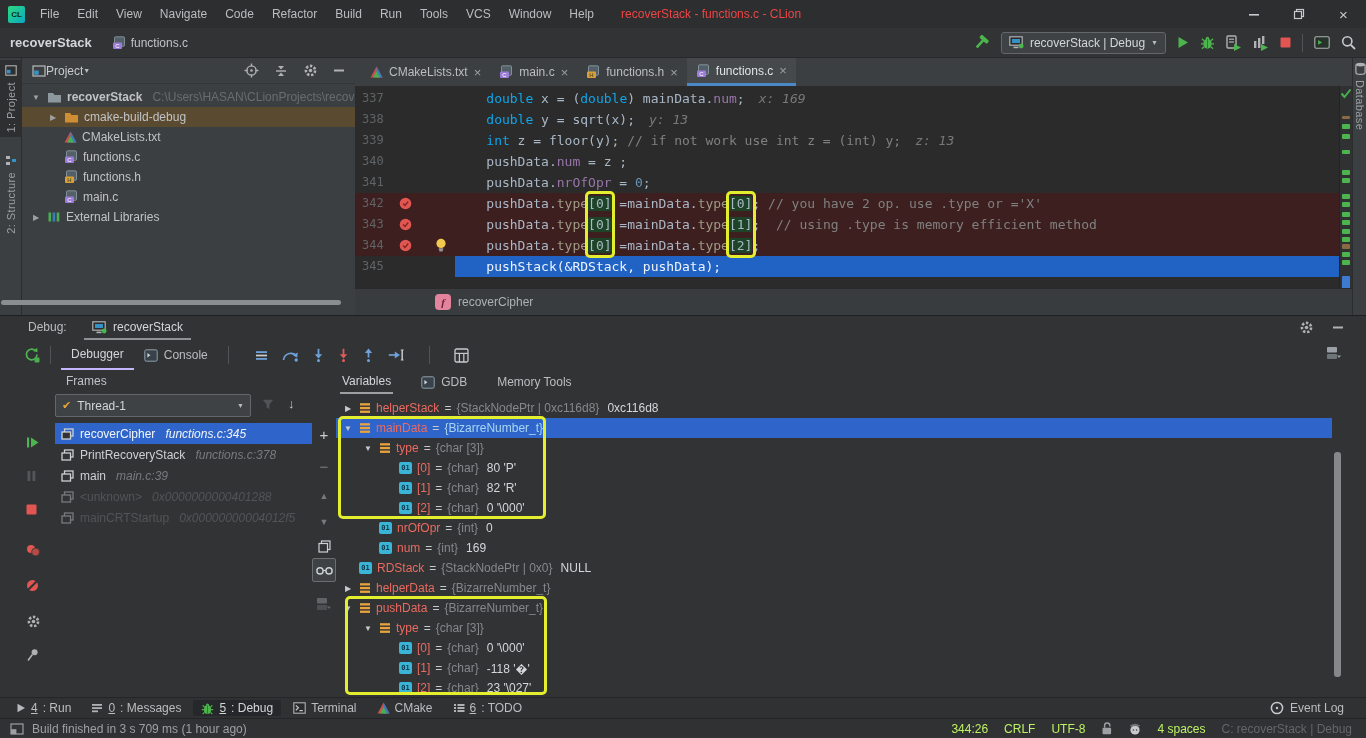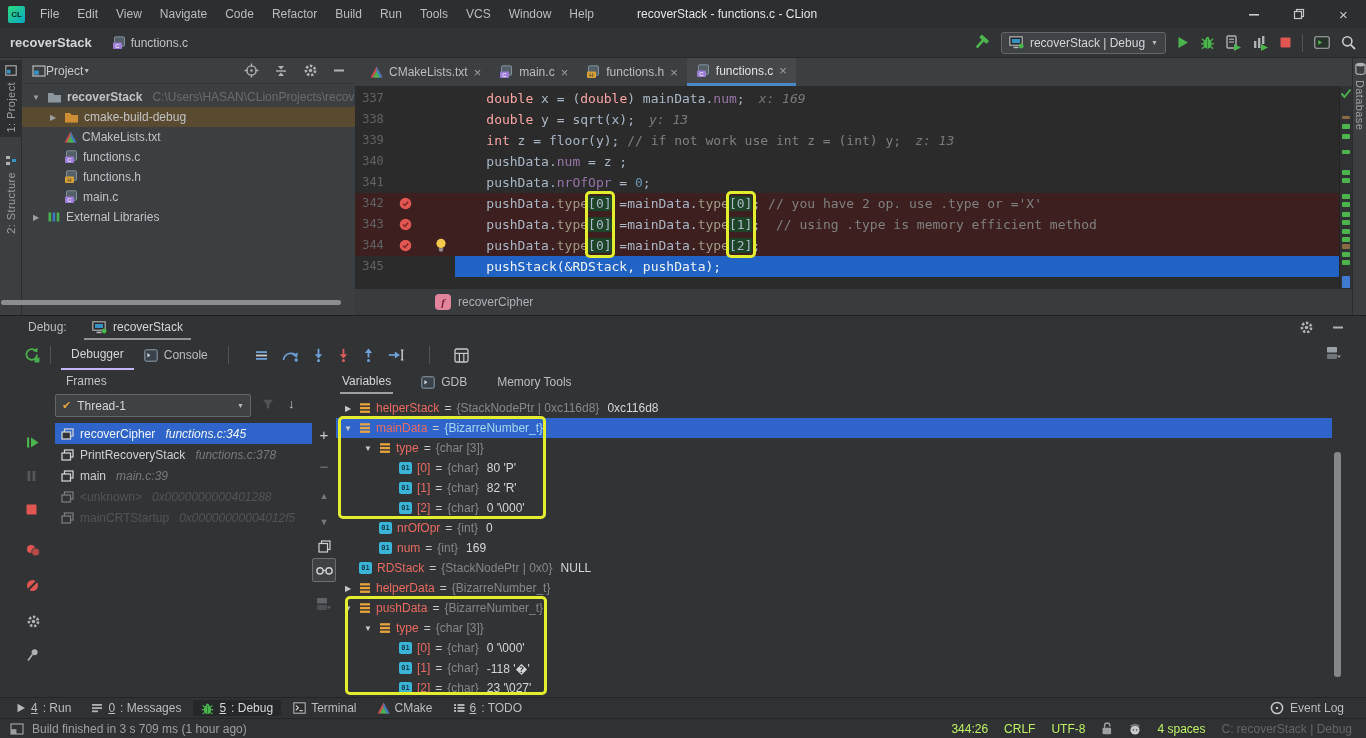--- a/index.html
+++ b/index.html
@@ -7,21 +7,21 @@
 #app{position:relative;width:1366px;height:738px;background:#313335;font-family:"Liberation Sans",sans-serif;font-size:12px;color:#bbbdbf;overflow:hidden;user-select:none}
 .abs{position:absolute}
 .ic{display:inline-flex;align-items:center;justify-content:center;line-height:0}
 .tbtn{display:inline-flex;align-items:center;justify-content:center;cursor:default}
 .b{font-weight:bold}
 .dim{opacity:.45}
 
 #titlebar{left:0;top:0;width:1366px;height:28px;background:#2c2e30;display:flex;align-items:center}
 #logo{width:17px;height:17px;margin:0 6px 0 8px;background:linear-gradient(135deg,#2ddb7f,#0aa7c4);color:#05261c;font:bold 8px/17px "Liberation Sans",sans-serif;text-align:center;border-radius:2px}
 .menu-item{padding:0 9px;height:28px;line-height:28px;color:#bbbdbf}
-#win-title{margin-left:34px;color:#e5e5e5}
+#win-title{margin-left:18px;color:#ef4444}
 #win-controls{margin-left:auto;display:flex}
 .wbtn{width:45px;height:28px;display:flex;align-items:center;justify-content:center;color:#c7cacd;font-size:15px}
 
 #toolbar2{left:0;top:28px;width:1366px;height:30px;background:#313335;border-bottom:1px solid #26282a;display:flex;align-items:center;padding:0 10px}
 #tb-project{font-weight:bold;color:#d3d6d9;font-size:13px}
 #tb-file{margin-left:20px;display:flex;gap:5px;align-items:center;color:#c0c3c6}
 #tb-right{margin-left:auto;display:flex;align-items:center;gap:11px}
 .combo{display:flex;align-items:center;gap:6px;height:22px;border:1px solid #63666a;background:#3f4244;border-radius:3px;padding:0 7px;color:#d3d6d9}
 .chev{font-size:7px;color:#b8bbbe}
 .tbsep{width:1px;height:18px;background:#515457}
@@ -49,26 +49,26 @@
 
 #editor{left:355px;top:58px;width:997px;height:257px;background:#2b2b2b}
 #etabs{height:28px;background:#3c3f41;display:flex;padding-left:6px}
 .etab{display:flex;align-items:center;gap:6px;padding:0 9px;color:#bbbdbf}
 .etab.active{background:#45494c;border-bottom:3px solid #4a88c7;color:#e0e3e5}
 .xic{color:#9da0a3;font-size:13px;line-height:1}
 #code{position:absolute;top:28px;left:0;width:997px;height:202px;font:13px/21px "DejaVu Sans Mono",monospace;padding-top:2px;overflow:hidden}
 .cline{position:relative;height:21px;display:flex}
 .cline.bp{background:#3d1f1f}
 .cgut{width:100px;flex:none;position:relative}
-.lno{position:absolute;left:0;width:36px;text-align:center;color:#606366;font-size:12px}
+.lno{position:absolute;left:7px;width:36px;text-align:left;color:#606366;font-size:12px}
 .bp-pos{position:absolute;left:44px;top:4px}
 .bulb-pos{position:absolute;left:80px;top:3px}
 .ccode{flex:1;white-space:pre;color:#a9b7c6}
 .cline.exec .ccode{background:#2163c4;color:#eef3f9}
-.sg-kw{color:#fca5a5}.sg-fld{color:#9876aa}.sg-typ{color:#a09a84}.sg-cmt{color:#808080}.sg-num{color:#6897bb}
+.sg-kw{color:#0ea5e9}.sg-fld{color:#9876aa}.sg-typ{color:#a09a84}.sg-cmt{color:#808080}.sg-num{color:#6897bb}
 .sg-hl{background:#1e4428;border-radius:2px}
 .sg-hint{color:#787878;font-style:italic;margin-left:14px}
 .ybox{position:absolute;border:3px solid #e2ee2e;border-radius:5px;pointer-events:none}
 #marker{position:absolute;right:0;top:0;width:13px;height:202px;background:#2f3133;border-left:1px solid #232323}
 .mk{position:absolute;left:2px;width:8px;border-radius:1px}
 #ebreadcrumb{position:absolute;top:230px;left:0;width:997px;height:27px;background:#393c3f;border-top:1px solid #2a2a2a;display:flex;align-items:center;padding-left:80px;gap:7px;color:#aeb1b4}
 .fic{display:inline-block;width:16px;height:16px;background:#e2849b;color:#6e1f3a;border-radius:4px;font:italic bold 11px/16px "Liberation Serif",serif;text-align:center}
 
 #debug{left:0;top:315px;width:1366px;height:382px;background:#313335;border-top:1px solid #1e1f21}
 #dbg-head{position:absolute;top:0;left:0;width:100%;height:24px}

